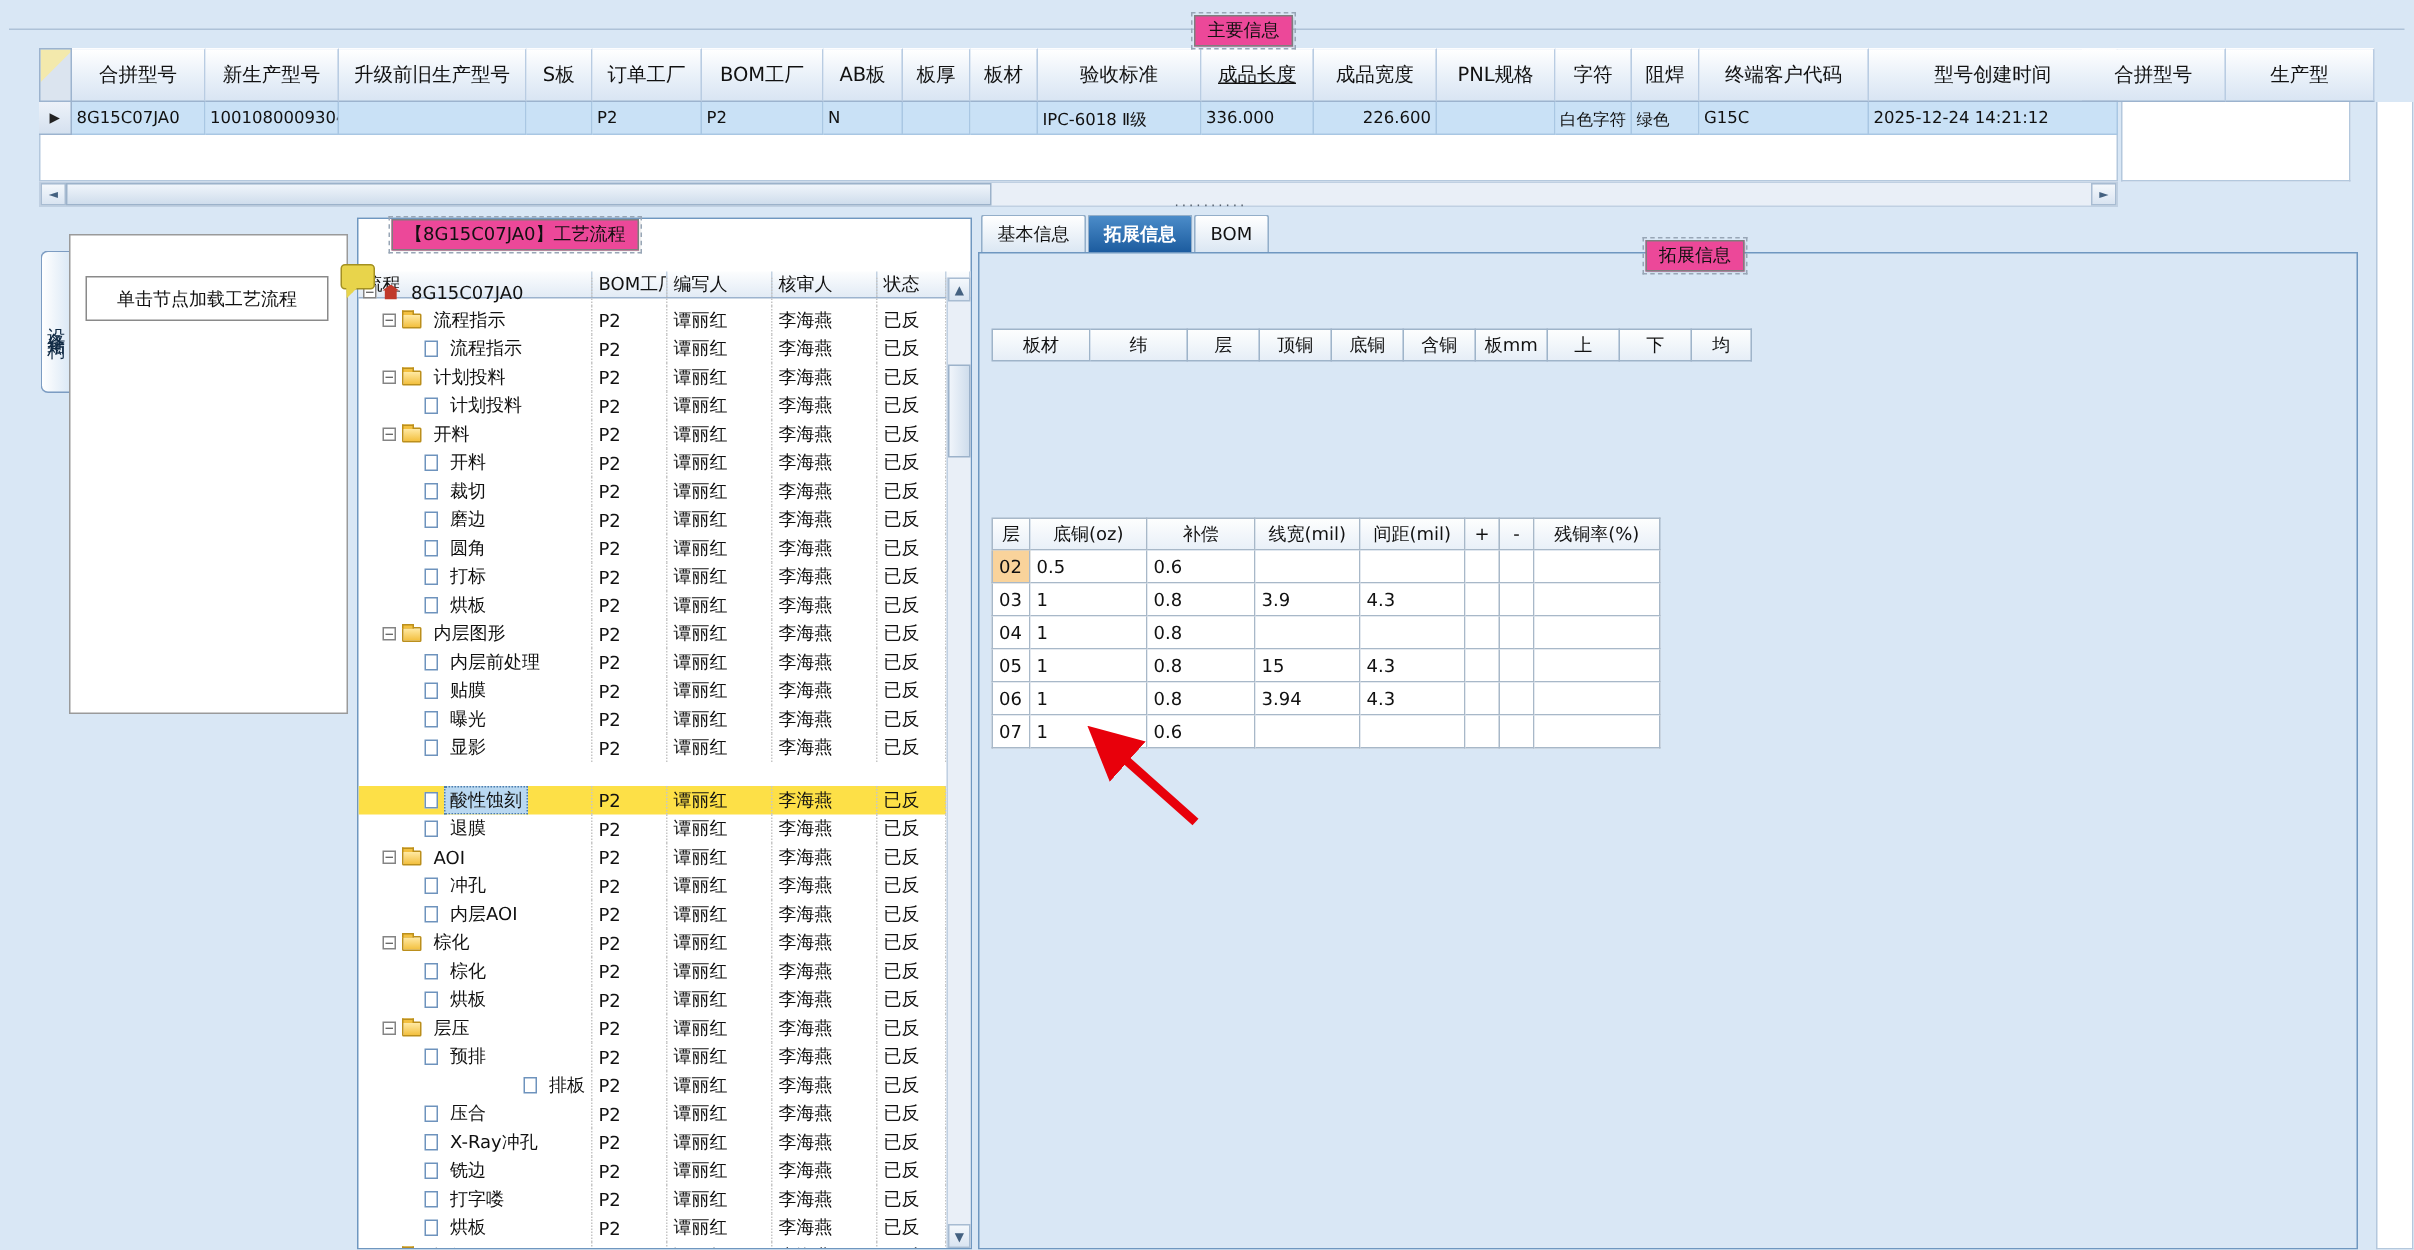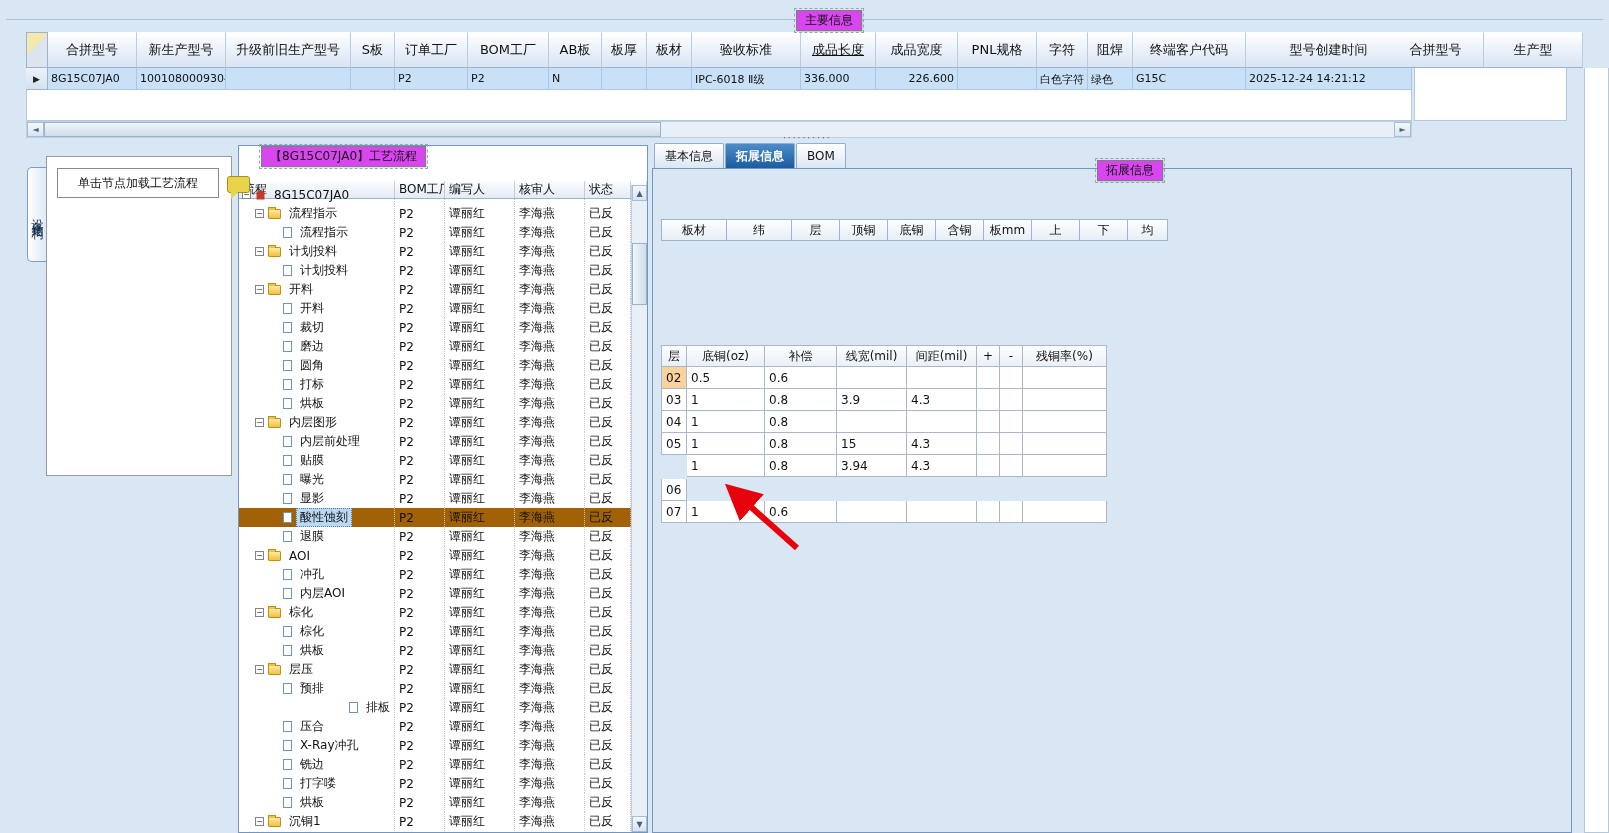--- a/index.html
+++ b/index.html
@@ -1,20 +1,20 @@
 <!DOCTYPE html>
 <html><head>
 <meta charset="utf-8">
 <style>
   *{box-sizing:border-box;margin:0;padding:0;font-family:"DejaVu Sans","Liberation Sans",sans-serif;}
   html,body{width:1609px;height:833px;}
   body{background:#d9e7f5;position:relative;overflow:hidden;font-size:12px;color:#111;}
   .abs{position:absolute;}
   .flex{display:flex;}
-  .float-label{position:absolute;background:#d946ef;border:1px solid #7e7e7e;padding:1px 8px;font-size:12px;z-index:6;outline:1px dashed #98a6b6;outline-offset:1px;white-space:nowrap;box-shadow:1px 1px 1px rgba(0,0,0,.1);}
+  .float-label{position:absolute;background:#ec4899;border:1px solid #7e7e7e;padding:1px 8px;font-size:12px;z-index:6;outline:1px dashed #98a6b6;outline-offset:1px;white-space:nowrap;box-shadow:1px 1px 1px rgba(0,0,0,.1);}
   .group-line{position:absolute;border-top:1px solid #aec2d8;}
 
   
   .hcell{background:linear-gradient(180deg,#ffffff,#eaf1f9 50%,#d9e5f3);border-right:1px solid #b9cce2;border-bottom:1px solid #9cb3ce;border-top:1px solid #fdfdfe;display:flex;align-items:center;justify-content:center;font-size:13px;white-space:nowrap;overflow:hidden;flex-shrink:0;}
   .corner{width:22px;background:linear-gradient(135deg,#f3e9ac 40%,#dbe4ef 41%);border:1px solid #9cb3ce;flex-shrink:0;}
   .drow{position:absolute;display:flex;}
   .dcell{background:#c9e1f6;border-right:1px solid #a9c7e3;border-bottom:1px solid #a9c7e3;font-size:11px;padding:4px 3px 0 3px;white-space:nowrap;overflow:hidden;flex-shrink:0;}
   .rowhdr{width:22px;background:linear-gradient(180deg,#edf2f9,#d5e1ef);border-right:1px solid #9cb3ce;border-bottom:1px solid #9cb3ce;color:#222;font-size:9px;display:flex;align-items:center;justify-content:center;flex-shrink:0;}
   .white-area{position:absolute;background:#fff;border:1px solid #b4c8dd;border-top:none;}
 
@@ -34,21 +34,21 @@
   .hint-box{position:absolute;border:1px solid #8a8a8a;display:flex;align-items:center;justify-content:center;font-size:12px;background:#fff;}
   .bubble{position:absolute;width:23px;height:17px;background:#e8d44b;border:1px solid #a39021;border-radius:3px;z-index:7;}
   .bubble:after{content:"";position:absolute;left:3px;bottom:-7px;border:4px solid transparent;border-top-color:#e8d44b;border-left-color:#e8d44b;}
 
   
   .tree-panel{position:absolute;background:#fff;border:1px solid #6f97c0;}
   .thead{position:absolute;display:flex;border-bottom:1px solid #9cb3ce;background:linear-gradient(180deg,#fcfdfe,#e2ebf5);}
   .thc{border-right:1px solid #c3d2e2;display:flex;align-items:center;padding-left:4px;font-size:12px;flex-shrink:0;overflow:hidden;white-space:nowrap;}
   .tree-body{position:absolute;overflow:hidden;}
   .trow{display:flex;height:19px;align-items:stretch;}
-  .trow.sel{background:#a16207;}
+  .trow.sel{background:#fde047;margin-top:16px;}
   .tc{display:flex;align-items:center;border-right:1px dotted #c5c5c5;padding-left:4px;font-size:12px;flex-shrink:0;overflow:hidden;white-space:nowrap;}
   .tname{padding-left:0;}
   .expander{width:9px;height:9px;border:1px solid #848484;background:#fff;font-size:8px;line-height:7px;text-align:center;margin-right:4px;flex-shrink:0;color:#333;}
   .ic-house{width:11px;height:10px;background:#c0392b;clip-path:polygon(50% 0,100% 42%,86% 42%,86% 100%,14% 100%,14% 42%,0 42%);margin-right:4px;flex-shrink:0;}
   .ic-folder{width:13px;height:10px;background:linear-gradient(180deg,#ffe9a3,#f3c03f);border:1px solid #bb8f1c;border-radius:1px;margin-right:4px;flex-shrink:0;position:relative;}
   .ic-folder:before{content:"";position:absolute;top:-3px;left:-1px;width:6px;height:2px;background:#f3c03f;border:1px solid #bb8f1c;border-bottom:none;}
   .ic-doc{width:9px;height:11px;background:#fff;border:1px solid #6e93bd;margin-right:4px;flex-shrink:0;}
   .tlabel{padding:0 3px;border:1px solid transparent;}
   .trow.sel .tlabel{background:#b9d8f1;border:1px dotted #4d7cab;}
 
@@ -131,21 +131,21 @@
   <div class="sbtn">◄</div>
   <div class="strack">
     <div class="sthumb" style="left:0;width:617px;"></div>
   </div>
   <div class="sbtn">►</div>
 </div>
 
 <div class="vtab" style="left:27px;top:167px;width:19px;height:95px;">设备结构</div>
 
 <div class="hint-panel" style="left:46px;top:156px;width:186px;height:320px;">
-  <div class="hint-box" style="left:10px;top:11px;width:162px;height:30px;">单击节点加载工艺流程</div>
+  <div class="hint-box" style="left:10px;top:27px;width:162px;height:30px;">单击节点加载工艺流程</div>
 </div>
 <div class="bubble" style="left:227px;top:176px;"></div>
 
 <div class="tree-panel" style="left:238px;top:145px;width:410px;height:688px;">
   <div class="thead" id="tree-head" style="left:0;top:11px;width:408px;height:18px;margin-top:24px;">
       <div class="thc" style="width: 156px;">流程</div>
       <div class="thc" style="width: 50px;">BOM工厂</div>
       <div class="thc" style="width: 70px;">编写人</div>
       <div class="thc" style="width: 70px;">核审人</div>
       <div class="thc" style="width: 46px;">状态</div>
@@ -613,21 +613,21 @@
         <div class="ec" style="width: 26px;">05</div>
         <div class="ec" style="width: 78px;">1</div>
         <div class="ec" style="width: 72px;">0.8</div>
         <div class="ec" style="width: 70px;">15</div>
         <div class="ec" style="width: 70px;">4.3</div>
         <div class="ec" style="width: 23px;"></div>
         <div class="ec" style="width: 23px;"></div>
         <div class="ec" style="width: 84px;"></div>
       </div>
       <div class="erow">
-        <div class="ec" style="width: 26px; margin-top: 24px;">06</div>
+        <div class="ec" style="width: 26px;">06</div>
         <div class="ec" style="width: 78px;">1</div>
         <div class="ec" style="width: 72px;">0.8</div>
         <div class="ec" style="width: 70px;">3.94</div>
         <div class="ec" style="width: 70px;">4.3</div>
         <div class="ec" style="width: 23px;"></div>
         <div class="ec" style="width: 23px;"></div>
         <div class="ec" style="width: 84px;"></div>
       </div>
       <div class="erow">
         <div class="ec" style="width: 26px;">07</div>

